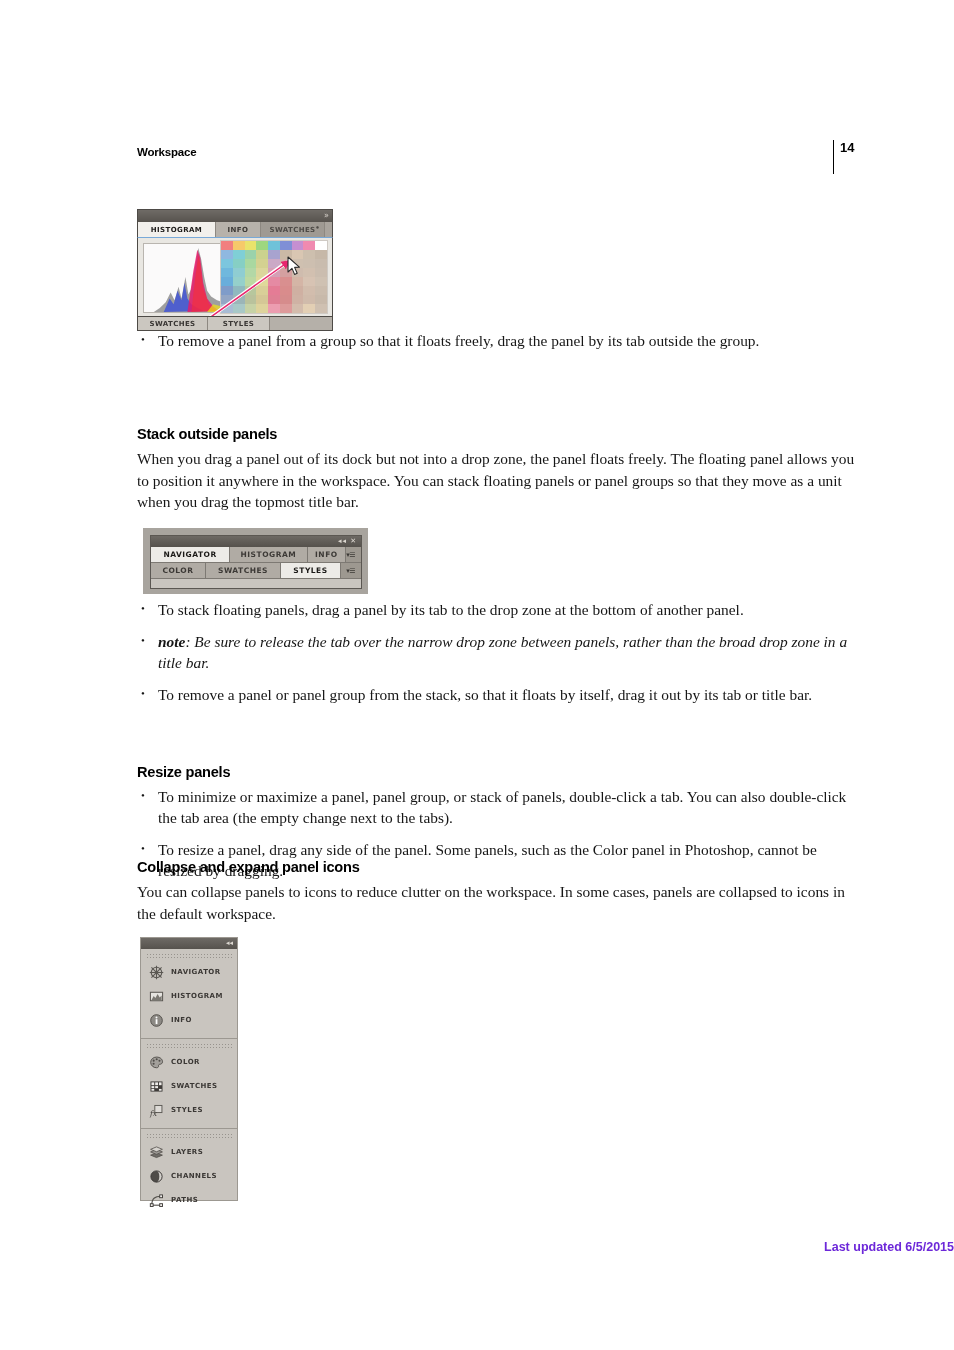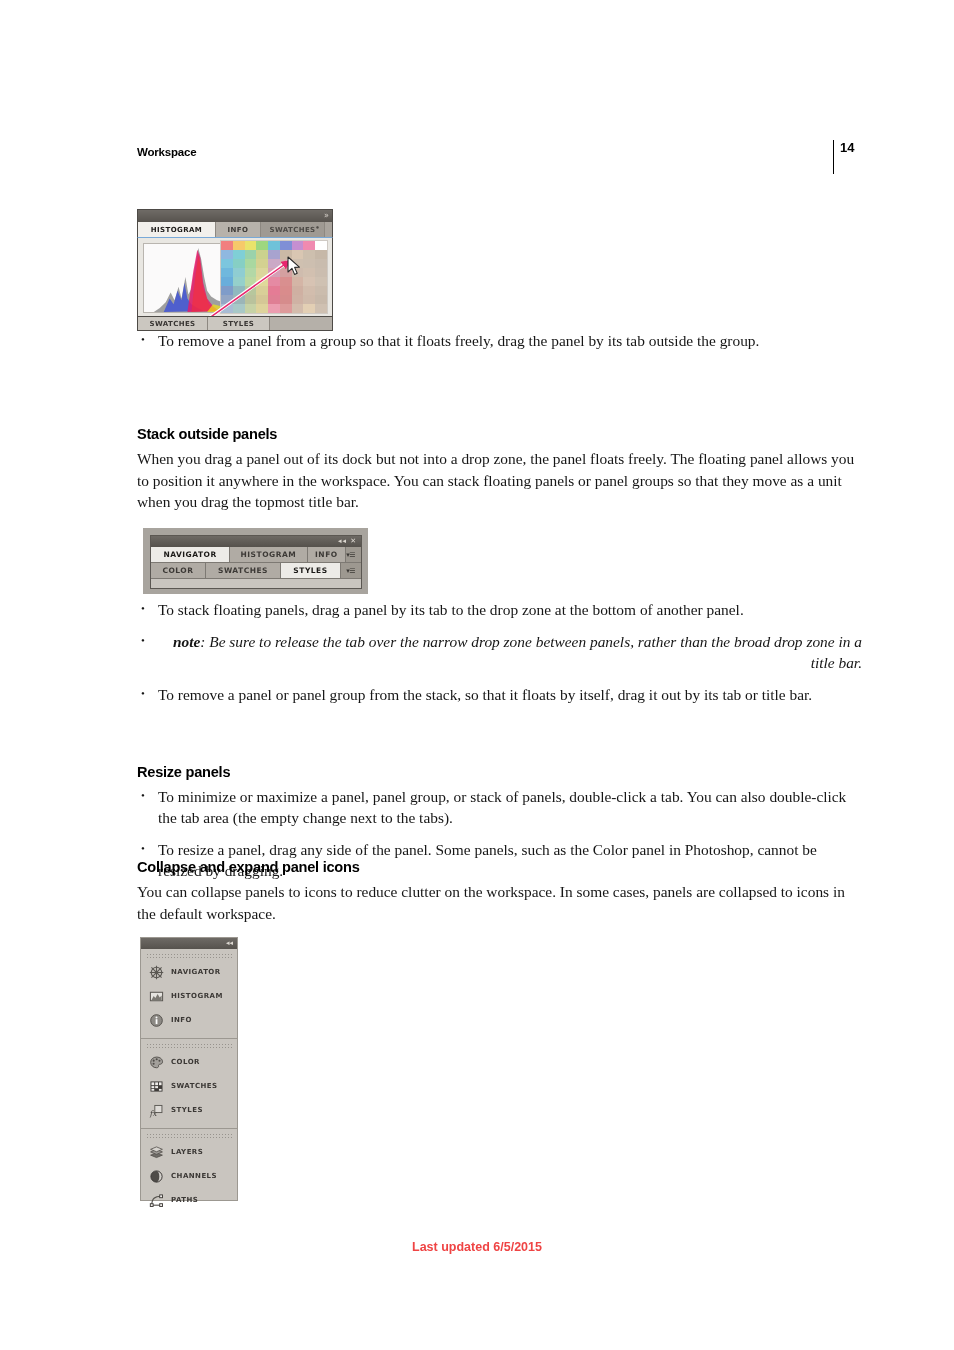--- a/index.html
+++ b/index.html
@@ -65,21 +65,21 @@
     margin-bottom: 11px;
     color: #161616;
   }
   ul.bullets li::before {
     content: "\2022";
     position: absolute;
     left: 4px; top: -1px;
     font-size: 11px;
     color: #161616;
   }
-  li.note-item { padding-left: 21px; text-align: right; }
+  li.note-item { padding-left: 21px; }
   li.note-item::before { content: ""; }
   .note-lbl { font-weight: bold; font-style: italic; }
   .note-txt { font-style: italic; }
 
   
   .fig1 {
     position: absolute;
     left: 137px; top: 209px;
     width: 196px; height: 121px;
   }
@@ -248,25 +248,25 @@
   .icon-row .ilabel {
     font-family: "DejaVu Sans", sans-serif;
     font-size: 7px; font-weight: bold; letter-spacing: 0.45px;
     color: #3b3835;
   }
 
   
   .footer {
     position: absolute;
     left: 0; top: 1240px; width: 954px;
-    text-align: center;
+    text-align: right;
     font-family: "Liberation Sans", sans-serif;
     font-weight: bold;
     font-size: 12.5px;
-    color: #ef4444;
+    color: #6d28d9;
   }
 </style>
 </head>
 <body>
 
 <div class="page">
 
   <div class="header">
     <div class="header-title">Workspace</div>
     <div class="header-rule"></div>

